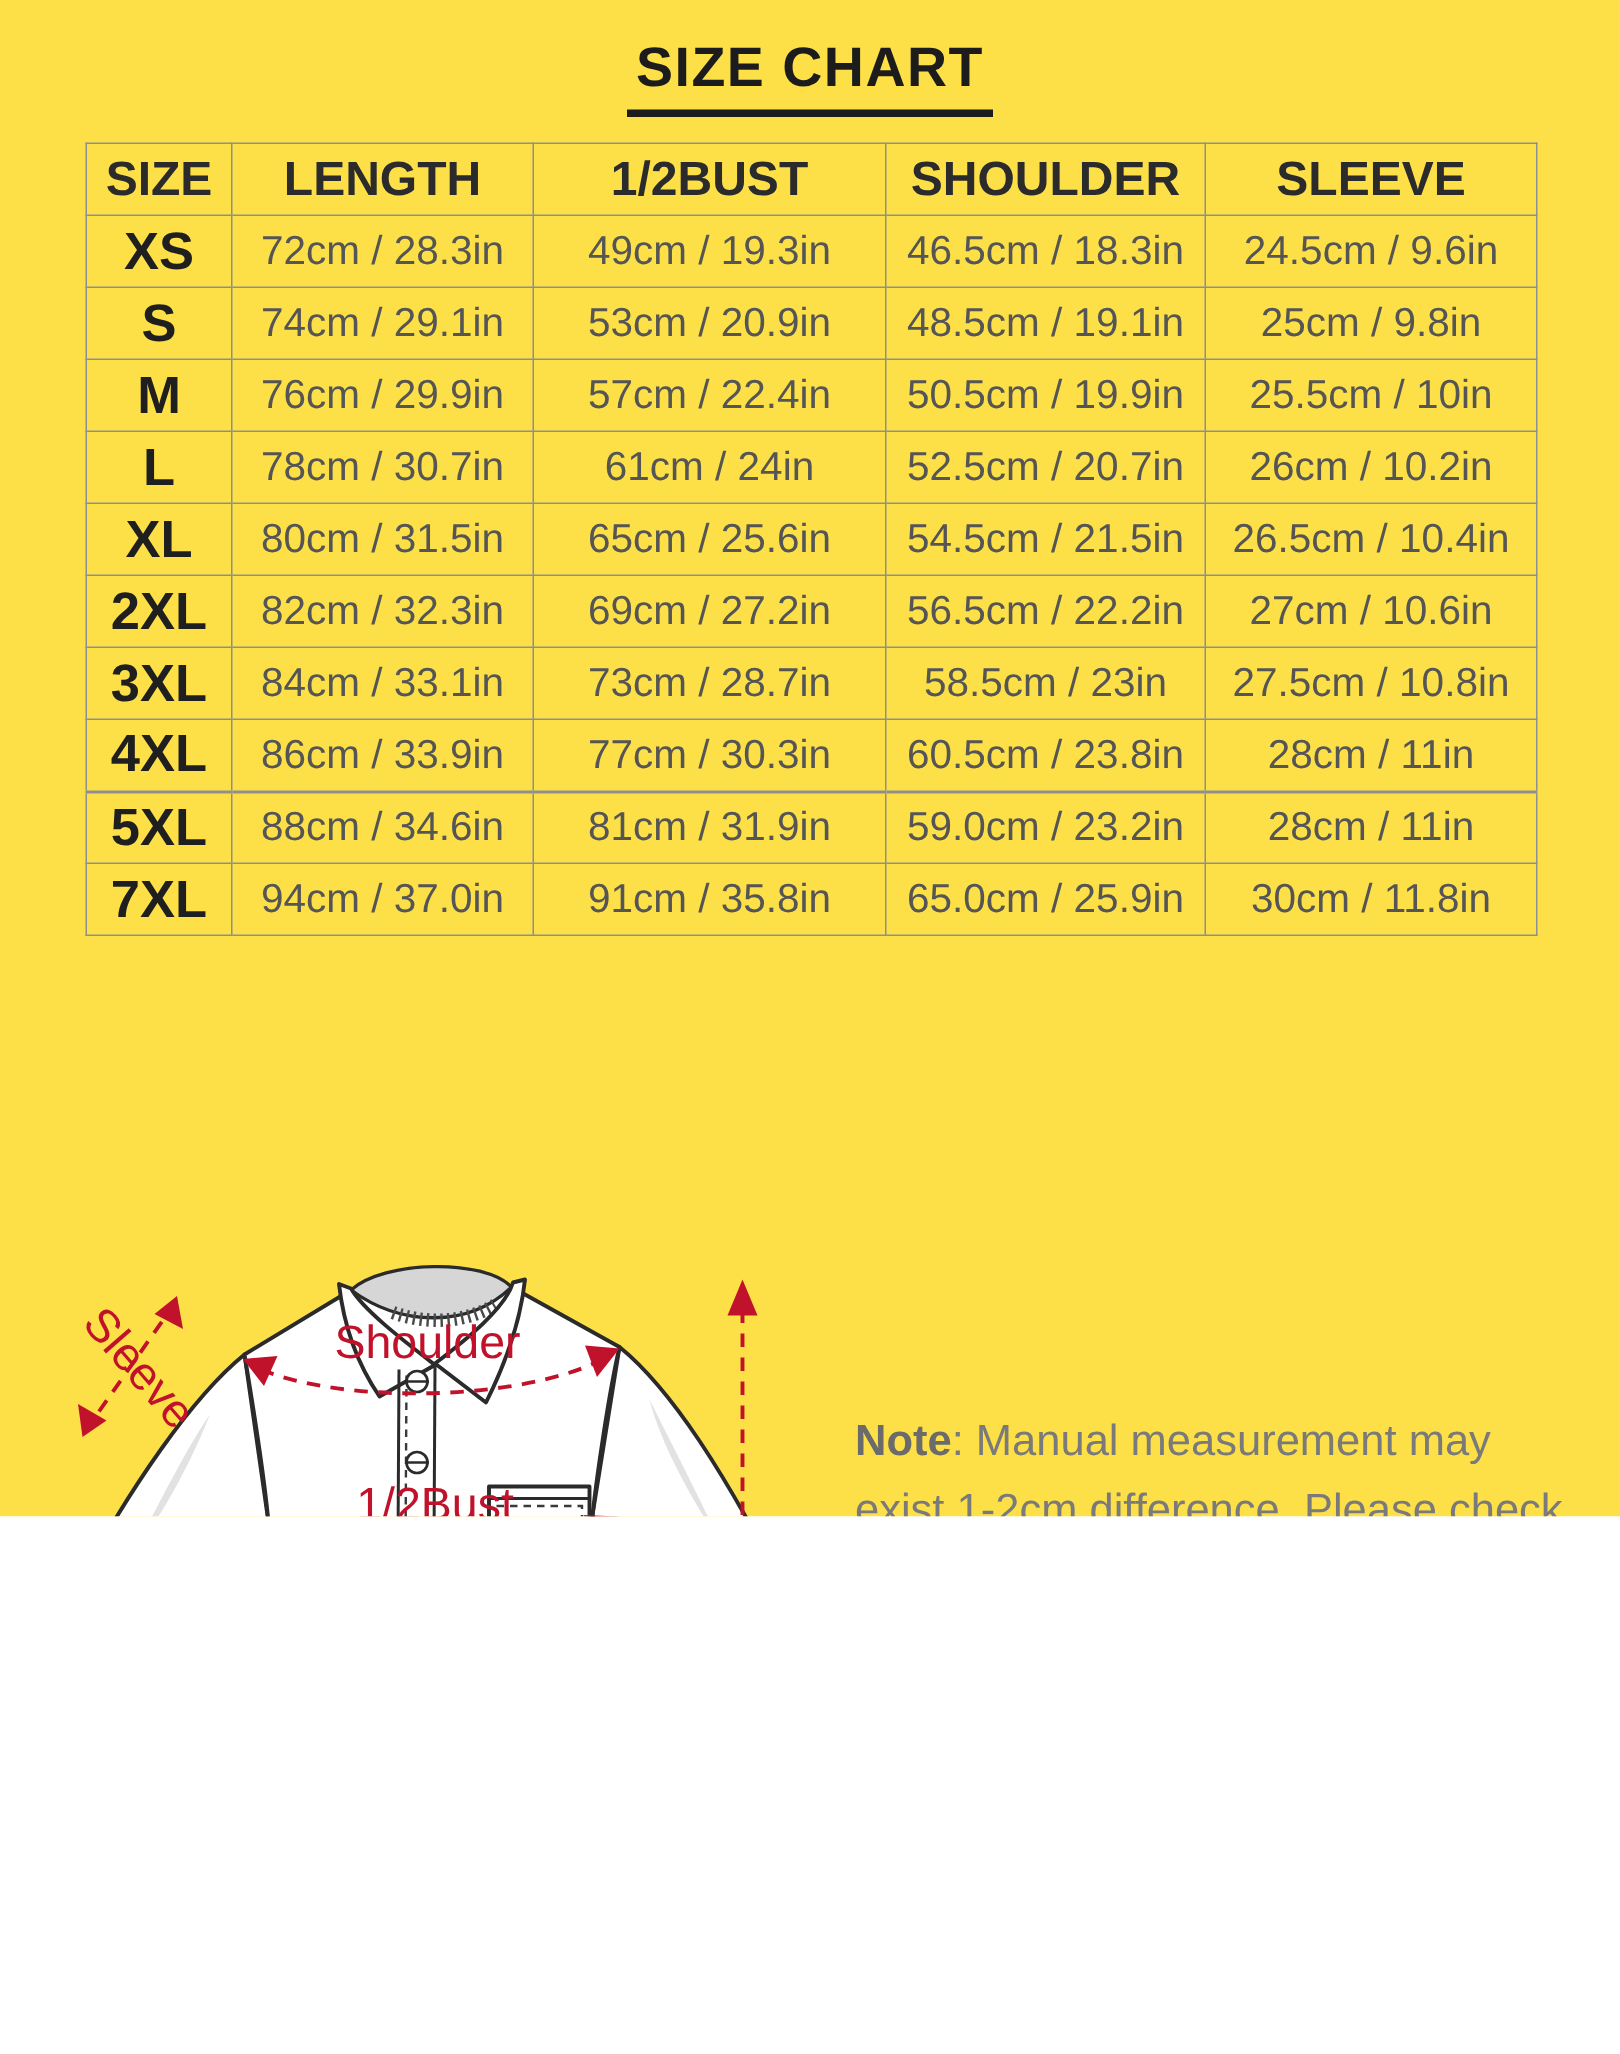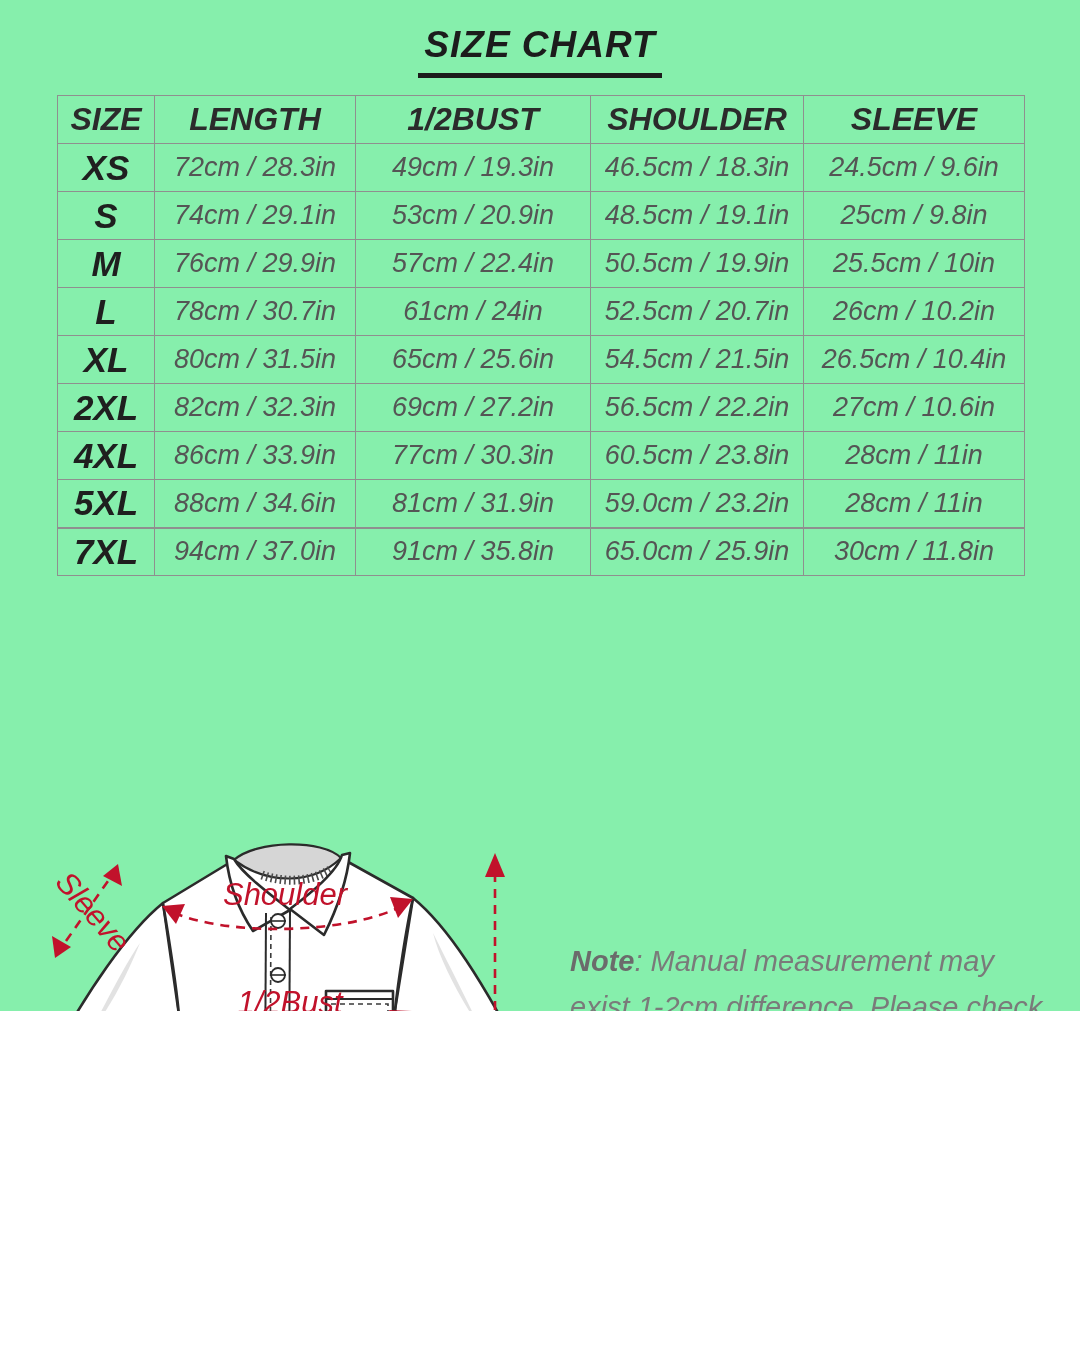--- a/index.html
+++ b/index.html
@@ -10,24 +10,23 @@
     --note_text: #7a7a7a;
     --outline_dark: #2b2b2b;
     --shade_gray: #e2e2e2;
   }
   * { margin: 0; padding: 0; box-sizing: border-box; }
   html, body { background: #ffffff; }
   .page {
     position: relative;
     width: 1080px;
     height: 1011px;
-    background: #86efac;
+    background: #fde047;
     font-family: "Liberation Sans", sans-serif;
     overflow: hidden;
-    font-style: italic;
   }
   .title-wrap {
     position: absolute;
     top: 24px;
     left: 0;
     width: 100%;
     text-align: center;
   }
   .title {
     display: inline-block;
@@ -170,20 +169,27 @@
           <td>26.5cm / 10.4in</td>
         </tr>
         <tr>
           <td class="size-cell">2XL</td>
           <td>82cm / 32.3in</td>
           <td>69cm / 27.2in</td>
           <td>56.5cm / 22.2in</td>
           <td>27cm / 10.6in</td>
         </tr>
         <tr>
+          <td class="size-cell">3XL</td>
+          <td>84cm / 33.1in</td>
+          <td>73cm / 28.7in</td>
+          <td>58.5cm / 23in</td>
+          <td>27.5cm / 10.8in</td>
+        </tr>
+        <tr>
           <td class="size-cell">4XL</td>
           <td>86cm / 33.9in</td>
           <td>77cm / 30.3in</td>
           <td>60.5cm / 23.8in</td>
           <td>28cm / 11in</td>
         </tr>
         <tr>
           <td class="size-cell">5XL</td>
           <td>88cm / 34.6in</td>
           <td>81cm / 31.9in</td>

